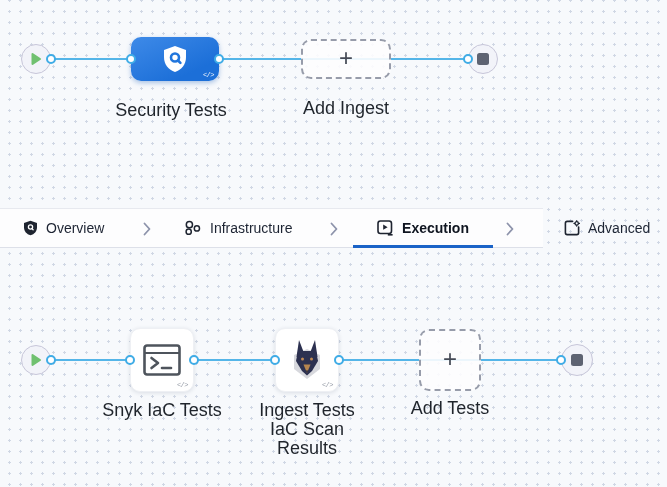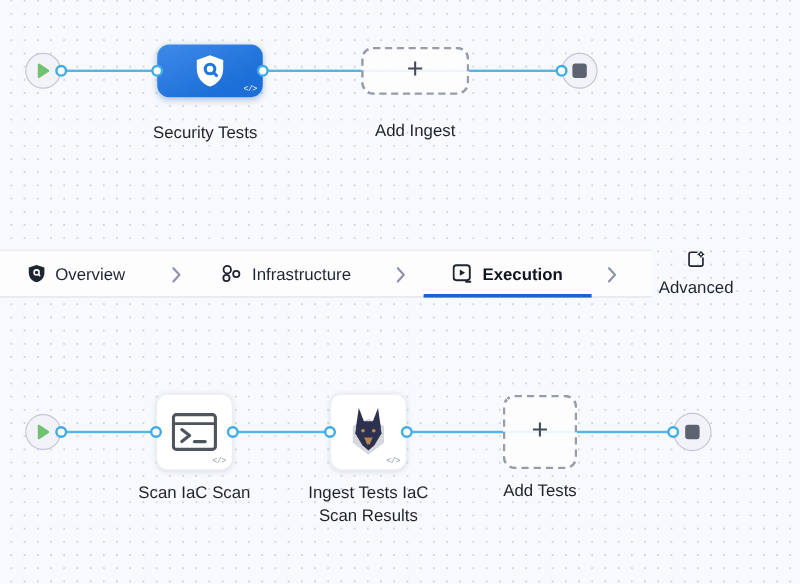--- a/index.html
+++ b/index.html
@@ -53,21 +53,21 @@
   }
   .code-badge.on-blue{color:rgba(255,255,255,.92);}
   .code-badge.on-white{color:#979da8;}
   
   .port{
     position:absolute;width:10px;height:10px;border-radius:50%;
     background:#ffffff;border:2px solid #3face6;box-sizing:border-box;z-index:3;
   }
   
   .node-label{
-    position:absolute;width:120px;text-align:center;font-size:14px;
+    position:absolute;width:120px;text-align:center;font-size:18px;
     color:#1f242b;line-height:19px;z-index:2;
   }
   
   .tab-bar{
     position:absolute;left:0;top:208px;width:543px;height:40px;
     background:#fdfdfe;border-top:1px solid #e7e9ef;border-bottom:1px solid #dde0e9;
     box-sizing:border-box;z-index:4;
   }
   .tab{
     position:absolute;top:0;height:100%;display:flex;align-items:center;gap:8px;
@@ -151,21 +151,21 @@
         <path d="M6.2 4.6 L10.6 7.2 L6.2 9.8 Z" fill="#1e2430"></path>
         <line x1="10.8" y1="14.8" x2="15.6" y2="14.8" stroke="#1e2430" stroke-width="1.6"></line>
       </svg>
       <span>Execution</span>
     </div>
 
     <svg class="tab-sep" style="left:506px;" width="8" height="14" viewBox="0 0 8 14">
       <path d="M1.5 1.5 L6.5 7 L1.5 12.5" fill="none" stroke="#8d93ab" stroke-width="1.8" stroke-linecap="round" stroke-linejoin="round"></path>
     </svg>
 
-    <div class="tab" style="left:549px;flex-direction:column;">
+    <div class="tab" style="left:564px;">
       <svg width="16" height="16" viewBox="0 0 16 16">
         <path d="M14.6 7 V12.8 A1.8 1.8 0 0 1 12.8 14.6 H3.2 A1.8 1.8 0 0 1 1.4 12.8 V3.2 A1.8 1.8 0 0 1 3.2 1.4 H8.6" fill="none" stroke="#1e2430" stroke-width="1.6" stroke-linecap="round"></path>
         <circle cx="12.7" cy="3.4" r="1.7" fill="none" stroke="#1e2430" stroke-width="1.3"></circle>
         <g stroke="#1e2430" stroke-width="1.1" stroke-linecap="round">
           <line x1="12.7" y1="0.6" x2="12.7" y2="1.4"></line>
           <line x1="12.7" y1="5.4" x2="12.7" y2="6.2"></line>
           <line x1="9.9" y1="3.4" x2="10.7" y2="3.4"></line>
           <line x1="14.7" y1="3.4" x2="15.5" y2="3.4"></line>
         </g>
       </svg>
@@ -213,17 +213,17 @@
     <div class="stop-square"></div>
   </div>
 
   <div class="port" style="left:46px;top:355px;"></div>
   <div class="port" style="left:125px;top:355px;"></div>
   <div class="port" style="left:189px;top:355px;"></div>
   <div class="port" style="left:270px;top:355px;"></div>
   <div class="port" style="left:334px;top:355px;"></div>
   <div class="port" style="left:556px;top:355px;"></div>
 
-  <div class="node-label" style="left:102px;top:401px;">Scan IaC Scan</div>
+  <div class="node-label" style="left:102px;top:401px;">Snyk IaC Tests</div>
   <div class="node-label" style="left:247px;top:401px;">Ingest Tests IaC Scan Results</div>
   <div class="node-label" style="left:390px;top:399px;">Add Tests</div>
 
 </div>
 
 </body></html>

